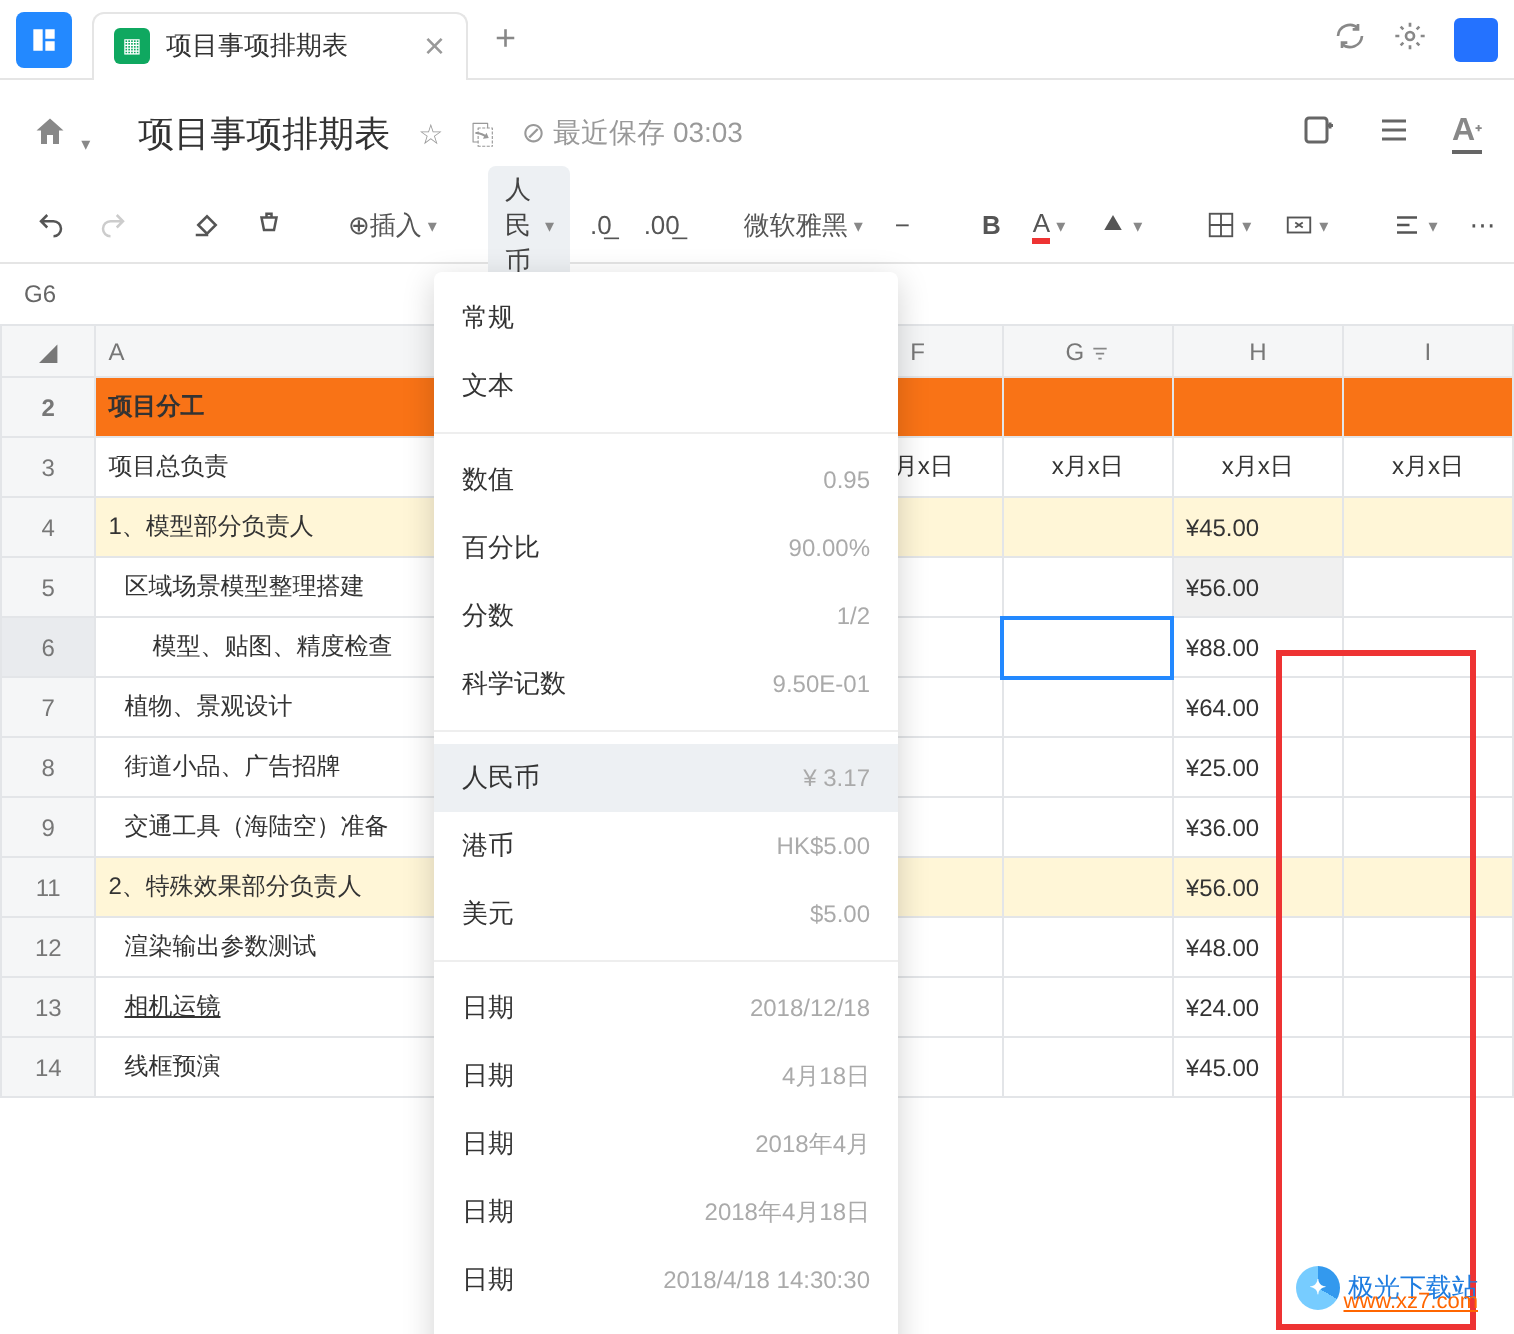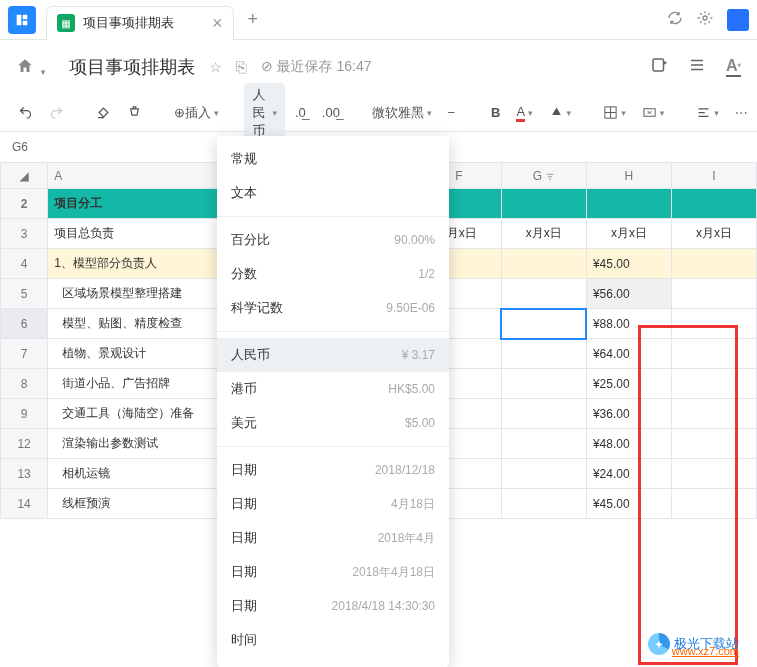--- a/index.html
+++ b/index.html
@@ -34,21 +34,21 @@
 
   .cellref { height: 30px; padding: 4px 12px; color: #666; font-size: 12px; display:flex; align-items:center; }
 
   .grid-wrap { position: relative; }
   .grid { border-collapse: collapse; table-layout: fixed; width: 100%; }
   .grid th, .grid td { border: 1px solid #e3e5e8; height: 30px; font-size: 12px; padding: 0 6px; overflow: hidden; white-space: nowrap; }
   .grid thead th { background: #f5f6f7; color: #777; font-weight: 400; text-align: center; height: 26px; }
   .grid .rownum { background: #f5f6f7; color: #777; text-align: center; width: 30px; }
   .grid .colA { width: 180px; text-align: left; }
   .big-title td { font-size: 22px; font-weight: 700; height: 56px; }
-  .yellow-row td { background: #14b8a6; font-weight: 600; position: relative; }
+  .yellow-row td { background: #f97316; font-weight: 600; position: relative; }
   .yellow-row .filter-ico { position: absolute; right: 2px; top: 4px; width: 18px; height: 18px; border: 1px solid #0a8; background: #fff; display: flex; align-items: center; justify-content: center; color: #0a8; font-size: 10px; border-radius:2px;}
   .light-yellow td { background: #fff6d7; }
   .narrow { width: 54px; text-align: center; }
   .dropdown-sig { display:inline-flex; align-items:center; gap:3px;}
 
   .selected-cell { outline: 2px solid #2389ff; outline-offset: -1px; background:#fff; }
 
   .menu { position: absolute; left: 217px; top: 136px; width: 232px; background: #fff; box-shadow: 0 4px 16px rgba(0,0,0,0.18); border-radius: 4px; padding: 6px 0 10px; z-index: 100; }
   .menu-item { display: flex; justify-content: space-between; align-items: center; padding: 8px 14px; font-size: 13px; color: #333; cursor: pointer; }
   .menu-item.sel { background: #edf0f3; }
@@ -89,21 +89,21 @@
 </div>
 
 <div class="header">
   <span class="home-ico"><svg width="18" height="18" viewBox="0 0 24 24" fill="#888">
         <path d="M12 3l9 8h-3v9h-4v-6H10v6H6v-9H3z"></path>
       </svg> <span class="caret">▾</span></span>
   <span class="header-title">项目事项排期表</span>
   <div class="header-icons">
     <span>☆</span>
     <span>⎘</span>
-    <span>⊘ <span>最近保存</span> <span>16:47</span></span>
+    <span>⊘ <span>最近保存</span> <span>03:03</span></span>
   </div>
   <div class="header-right">
     <span class="ico"><svg width="18" height="18" viewBox="0 0 24 24" fill="none" stroke="#666" stroke-width="2">
           <rect x="4" y="4" width="14" height="16" rx="2"></rect>
           <path d="M18 9l4 0M20 7v4"></path>
         </svg></span>
     <span class="ico"><svg width="18" height="18" viewBox="0 0 24 24" stroke="#666" stroke-width="2">
           <path d="M4 6h16M4 12h16M4 18h16"></path>
         </svg></span>
     <span class="ico" style="font-weight:bold;border-bottom:2px solid #666;">A<span style="font-size:10px;">⁺</span></span>
@@ -237,21 +237,21 @@
           <td class="rownum">5</td>
           <td class="colA" style="padding-left:14px;">区域场景模型整理搭建</td>
           <td style="background:#f0f0f0"></td>
           <td></td>
           <td></td>
           <td style="background:#f0f0f0">¥56.00</td>
           <td></td>
         </tr>
     <tr>
           <td class="rownum" style="background:#e9ebee">6</td>
-          <td class="colA" style="padding-left:14px;">模型、贴图、精度检查</td>
+          <td class="colA" style="padding-left:28px;">模型、贴图、精度检查</td>
           <td style="background:#f0f0f0"></td>
           <td></td>
           <td class="selected-cell"></td>
           <td>¥88.00</td>
           <td></td>
         </tr>
     <tr>
           <td class="rownum">7</td>
           <td class="colA" style="padding-left:14px;">植物、景观设计</td>
           <td>¥57.00</td>
@@ -271,32 +271,41 @@
         </tr>
     <tr>
           <td class="rownum">9</td>
           <td class="colA" style="padding-left:14px;">交通工具（海陆空）准备</td>
           <td></td>
           <td></td>
           <td></td>
           <td>¥36.00</td>
           <td></td>
         </tr>
+    <tr class="light-yellow">
+          <td class="rownum">11</td>
+          <td class="colA">2、特殊效果部分负责人</td>
+          <td></td>
+          <td></td>
+          <td></td>
+          <td>¥56.00</td>
+          <td></td>
+        </tr>
     <tr>
           <td class="rownum">12</td>
           <td class="colA" style="padding-left:14px;">渲染输出参数测试</td>
           <td></td>
           <td></td>
           <td></td>
           <td>¥48.00</td>
           <td></td>
         </tr>
     <tr>
           <td class="rownum">13</td>
-          <td class="colA" style="padding-left:14px;">相机运镜</td>
+          <td class="colA" style="padding-left:14px;text-decoration:underline;">相机运镜</td>
           <td></td>
           <td></td>
           <td></td>
           <td>¥24.00</td>
           <td></td>
         </tr>
     <tr>
           <td class="rownum">14</td>
           <td class="colA" style="padding-left:14px;font-family:Liberation Mono, monospace;">线框预演</td>
           <td></td>
@@ -311,30 +320,34 @@
 
 <div class="menu">
   <div class="menu-item">
       <span>常规</span>
     </div>
   <div class="menu-item">
       <span>文本</span>
     </div>
   <div class="menu-sep"></div>
   <div class="menu-item">
+      <span>数值</span>
+      <span class="r">0.95</span>
+    </div>
+  <div class="menu-item">
       <span>百分比</span>
       <span class="r">90.00%</span>
     </div>
   <div class="menu-item">
       <span>分数</span>
       <span class="r">1/2</span>
     </div>
   <div class="menu-item">
       <span>科学记数</span>
-      <span class="r">9.50E-06</span>
+      <span class="r">9.50E-01</span>
     </div>
   <div class="menu-sep"></div>
   <div class="menu-item sel">
       <span>人民币</span>
       <span class="r">¥ 3.17</span>
     </div>
   <div class="menu-item">
       <span>港币</span>
       <span class="r">HK$5.00</span>
     </div>

